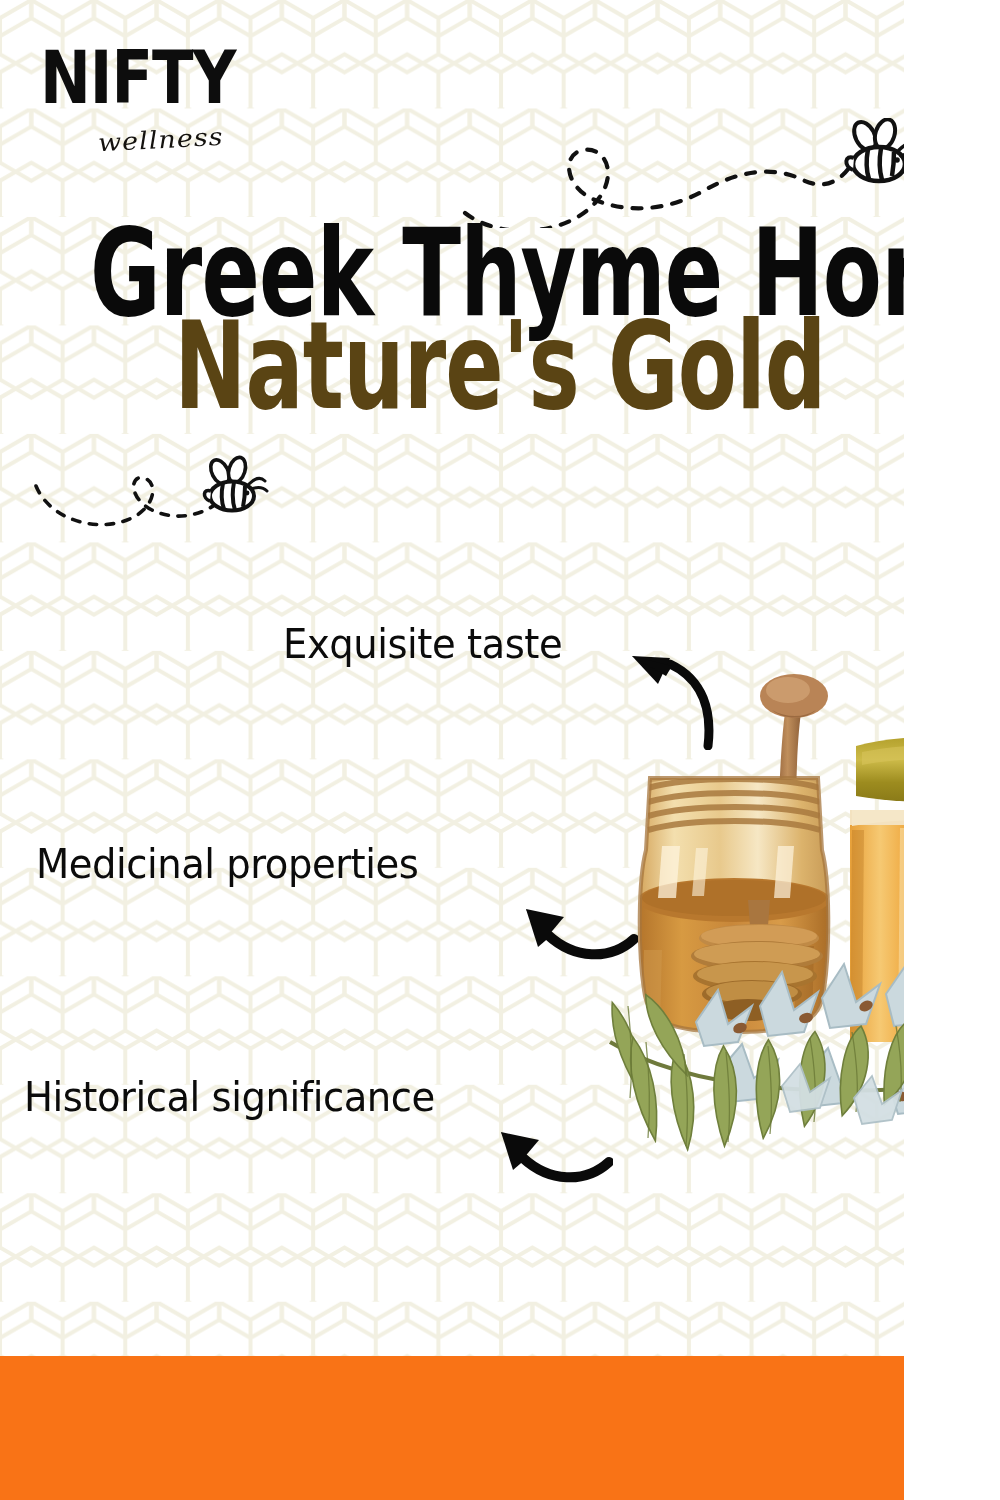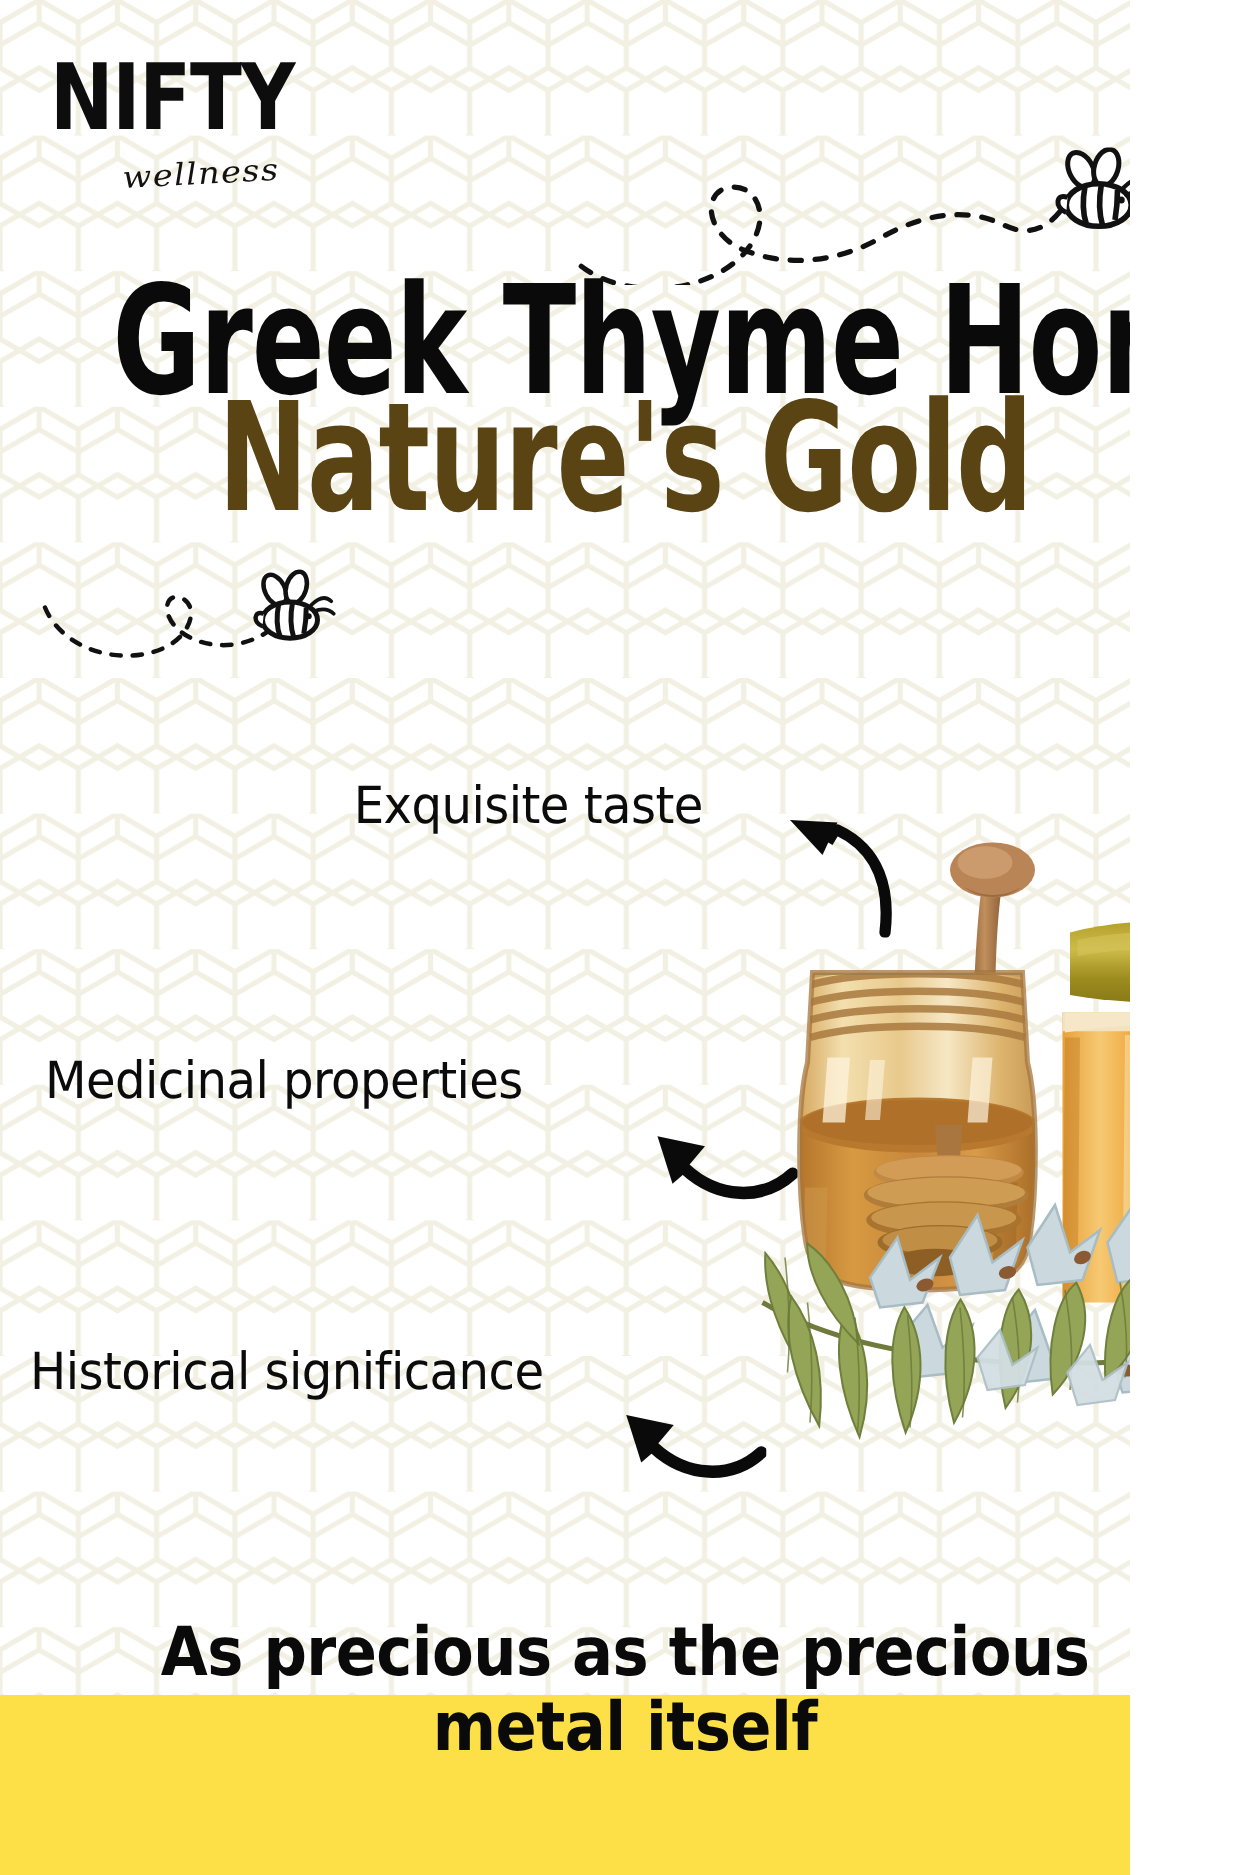--- a/index.html
+++ b/index.html
@@ -7,21 +7,21 @@
   html, body {
     width:1000px; height:1500px;
     background:#ffffff;
     font-family:"Liberation Sans", sans-serif;
     overflow:hidden;
   }
 
   #poster {
     position:relative;
     width:904px; height:1500px;
-    background:#fde047;
+    background:#f97316;
     overflow:hidden;
   }
 
   
   #honeycomb {
     position:absolute; inset:0;
     z-index:0;
     pointer-events:none;
   }
 
@@ -370,18 +370,14 @@
       </g>
 
       <g fill="#d3dfe3" stroke="#aec0c7" stroke-width="1.8" opacity="0.95">
         <path d="M182 436 L200 414 L210 442 L230 428 L220 458 L190 462 Z"></path>
         <path d="M254 448 L272 426 L282 454 L302 440 L292 470 L262 474 Z"></path>
         <path d="M318 458 L336 438 L346 464 L366 452 L356 480 L326 484 Z"></path>
       </g>
     </g>
   </svg>
 
-  <div id="tagline">
-    <span>As precious as the precious</span>
-    <span>metal itself</span>
-  </div>
 
 </div>
 
 </body></html>

